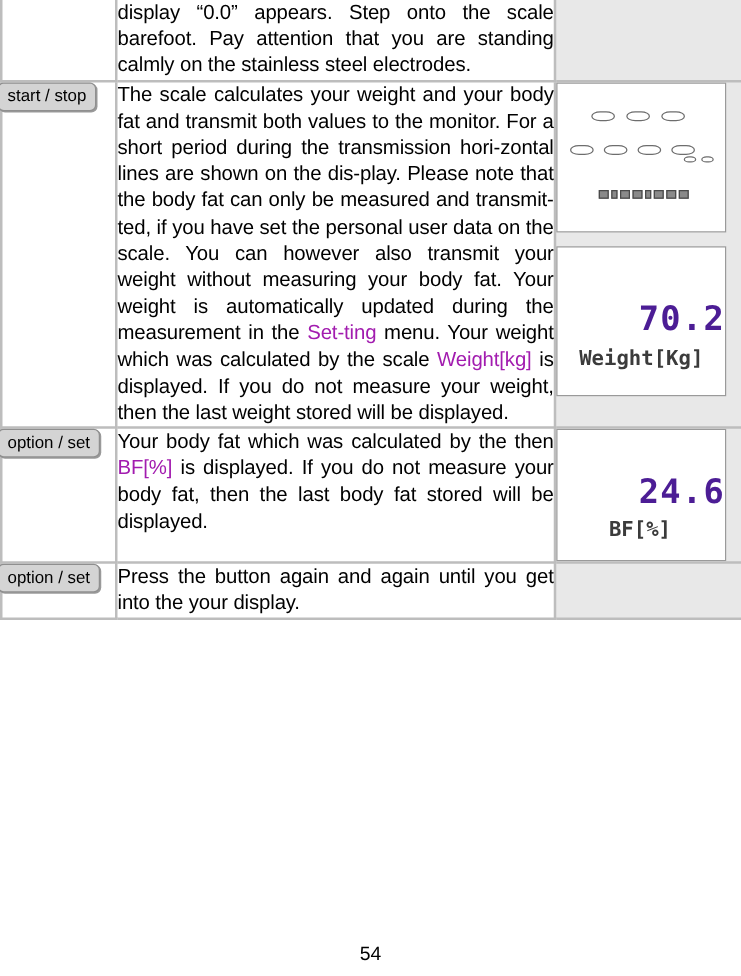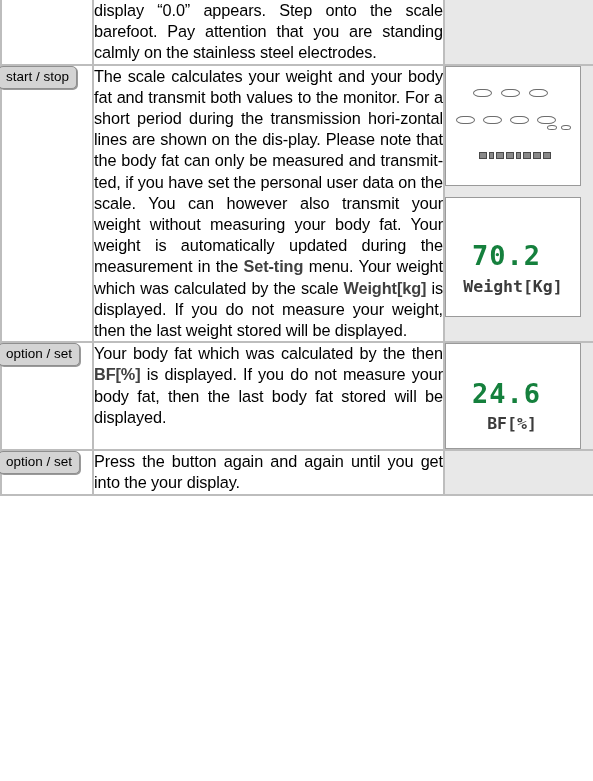--- a/index.html
+++ b/index.html
@@ -59,22 +59,22 @@
   .body-text {
     font-size: 16.3px;
     line-height: 21.2px;
     text-align: justify;
     text-justify: inter-word;
     hyphens: manual;
     margin: 0;
     letter-spacing: -0.1px;
   }
   .body-text .hl {
-    color: #404040;
-    font-weight: bold;
+    color: #a21caf;
+    font-weight: normal;
   }
 
   
   .btn-chip {
     display: inline-block;
     background: #d4d4d4;
     border: 1px solid #8f8f8f;
     border-radius: 5px;
     box-shadow: 1px 1px 0 #9a9a9a;
     font-size: 13.5px;
@@ -135,24 +135,24 @@
     background: #8a8a8a;
     border: 0.8px solid #4a4a4a;
     box-sizing: border-box;
   }
   .dotblk.n { width: 5px; }
 
   
   .lcd-num {
     position: absolute;
     width: 100%;
-    text-align: left;
+    text-align: right;
     font-family: "DejaVu Sans Mono", monospace;
     font-weight: bold;
-    color: #15803d;
+    color: #4c1d95;
     letter-spacing: 1px;
   }
   .lcd-num.big {
     top: 42px;
     font-size: 27px;
     text-indent: 26px;
   }
   .lcd-label {
     position: absolute;
     width: 100%;
@@ -268,14 +268,15 @@
         </td>
         <td class="cell-text">
           <p class="body-text">Press the button again and again until you get into the your display.</p>
         </td>
         <td class="cell-disp empty"></td>
       </tr>
 
     </tbody>
   </table>
 
+  <div class="page-number">54</div>
 
 </div>
 
 </body></html>

